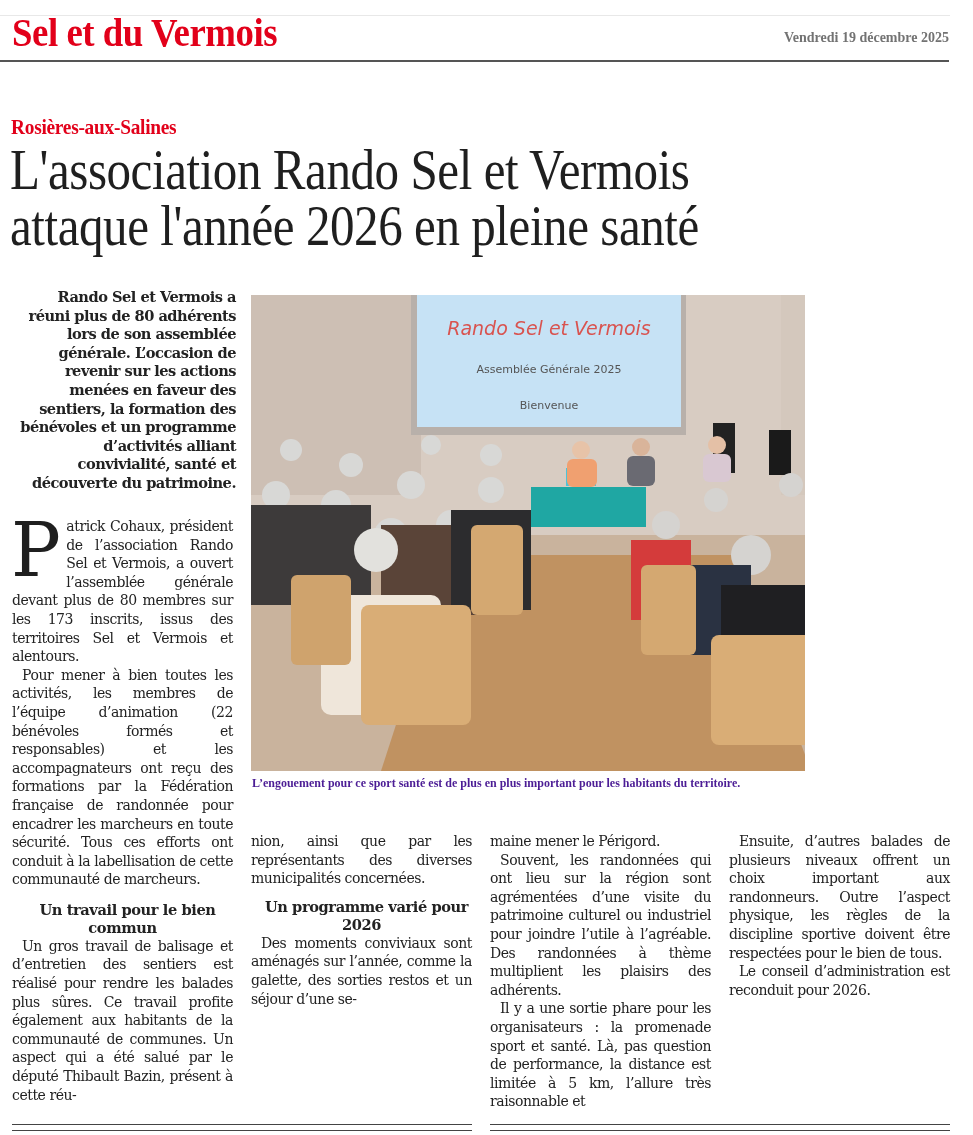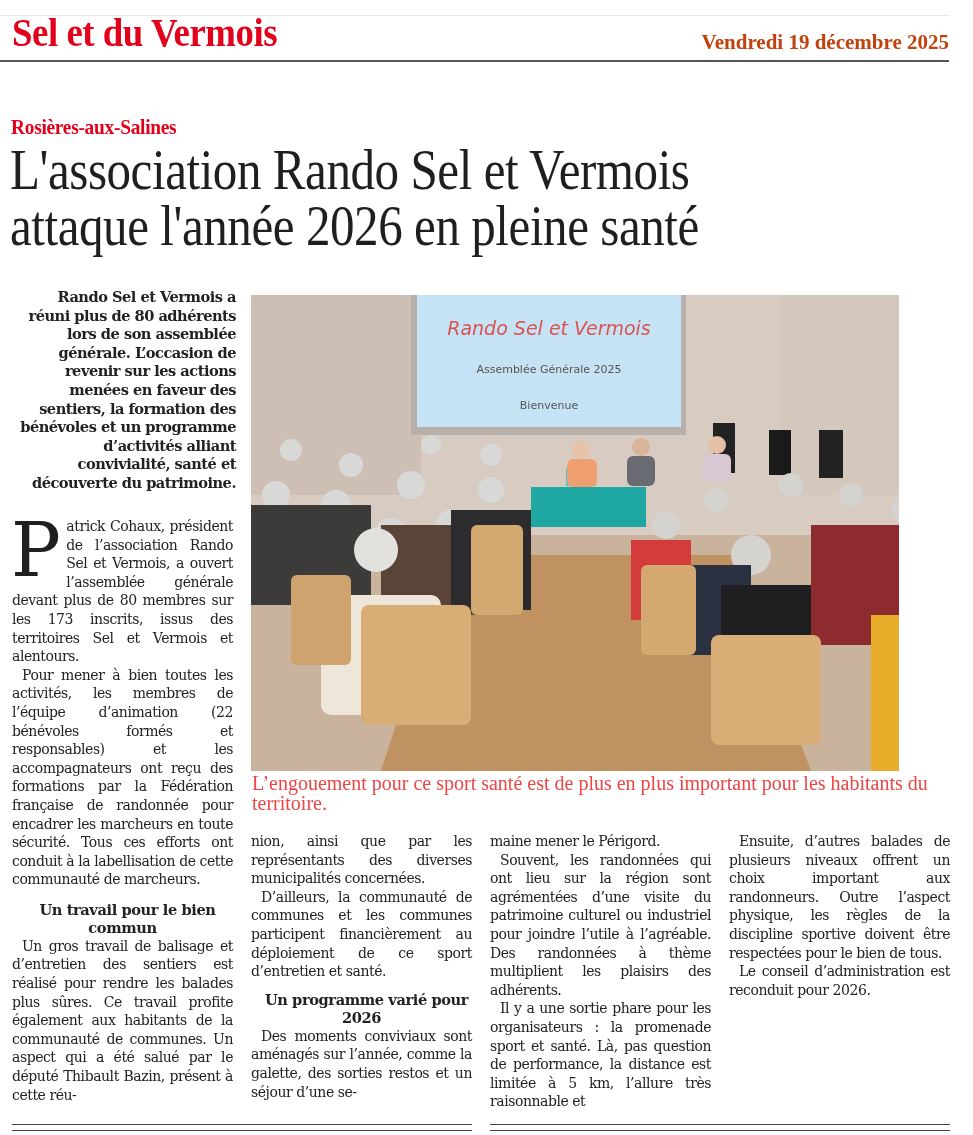--- a/index.html
+++ b/index.html
@@ -1,21 +1,21 @@
 <!DOCTYPE html>
 <html><head>
 <meta charset="utf-8">
 <style>
   html, body { margin: 0; padding: 0; background: #ffffff; }
   body { width: 973px; height: 1135px; position: relative; overflow: hidden; color: #1f1f1f; }
 
   
   .masthead-top-line { position: absolute; left: 0; top: 15px; width: 950px; height: 1px; background: #e8e8e8; }
   .section-title { position: absolute; left: 12px; top: 10px; font-family: "Liberation Serif", serif; font-weight: bold; font-size: 40px; line-height: 46px; color: #e2001a; letter-spacing: -0.5px; transform: scaleX(0.92); transform-origin: left; white-space: nowrap; }
-  .pub-date { position: absolute; right: 24px; top: 30px; font-family: "Liberation Serif", serif; font-weight: bold; font-size: 21px; color: #c2410c; white-space: nowrap; }
+  .pub-date { position: absolute; right: 24px; top: 30px; font-family: "Liberation Serif", serif; font-weight: bold; font-size: 14px; color: #737373; white-space: nowrap; }
   .header-rule { position: absolute; left: 0; top: 60px; width: 949px; height: 2px; background: #555; }
 
   
   .kicker { position: absolute; left: 11px; top: 114px; font-family: "Liberation Serif", serif; font-weight: bold; font-size: 22px; color: #e2001a; transform: scaleX(0.88); transform-origin: left; white-space: nowrap; letter-spacing: -0.3px; }
   .headline { position: absolute; left: 10px; top: 142px; font-family: "Liberation Serif", serif; font-size: 57px; line-height: 56px; color: #1f1f1f; transform: scaleX(0.86); transform-origin: left; white-space: nowrap; letter-spacing: -0.5px; margin: 0; font-weight: normal; }
   .headline span { display: block; }
 
   
   .chapeau { position: absolute; left: 12px; top: 288px; width: 224px; font-family: "DejaVu Serif", serif; font-weight: bold; font-size: 14.6px; line-height: 18.6px; color: #222; letter-spacing: -0.5px; text-align: right; }
 
@@ -25,22 +25,22 @@
   .col p.noindent { text-indent: 0; }
   .col h3 { margin: 0; font-family: "DejaVu Serif", serif; font-weight: bold; font-size: 14.6px; line-height: 18px; text-indent: 10px; text-align: center; letter-spacing: -0.4px; }
   .col1 { left: 12px; top: 517px; width: 221px; }
   .col2 { left: 251px; top: 832px; width: 221px; }
   .col3 { left: 490px; top: 832px; width: 221px; }
   .col4 { left: 729px; top: 832px; width: 221px; }
 
   .dropcap { float: left; font-family: "DejaVu Serif", serif; font-size: 74px; line-height: 58px; margin: 4px 6px 0 -1px; color: #1f1f1f; }
 
   
-  .photo { position: absolute; left: 251px; top: 295px; width: 648px; height: 476px; overflow: hidden; background: #0ea5e9; }
-  .caption { position: absolute; left: 252px; top: 773px; width: 690px; font-family: "Liberation Serif", serif; font-weight: normal; font-size: 20px; line-height: 20px; color: #ef4444; }
+  .photo { position: absolute; left: 251px; top: 295px; width: 554px; height: 476px; overflow: hidden; background: #0ea5e9; }
+  .caption { position: absolute; left: 252px; top: 773px; width: 690px; font-family: "Liberation Serif", serif; font-weight: bold; font-size: 12px; line-height: 20px; color: #4c1d95; }
 
   
   .rule { position: absolute; height: 1px; background: #444; }
 </style>
 </head>
 <body>
 
 <div>
   <div class="masthead-top-line"></div>
   <div class="section-title">Sel et du Vermois</div>
@@ -132,21 +132,20 @@
     <rect x="620" y="320" width="78" height="156" fill="#e8ad2b"></rect>
 
     <rect x="390" y="270" width="55" height="90" rx="6" fill="#d4a871"></rect>
     <rect x="460" y="340" width="110" height="110" rx="8" fill="#d9ad76"></rect>
   </svg>
 </div>
 <div class="caption">L’engouement pour ce sport santé est de plus en plus important pour les habitants du territoire.</div>
 
 <div class="col col2">
   <p class="noindent">nion, ainsi que par les représentants des diverses municipalités concernées.</p>
-  <p>D’ailleurs, la communauté de communes et les communes participent financièrement au déploiement de ce sport d’entretien et santé.</p>
   <h3 style="margin-top:10px">Un programme varié pour 2026</h3>
   <p>Des moments conviviaux sont aménagés sur l’année, comme la galette, des sorties restos et un séjour d’une se-</p>
 </div>
 
 <div class="col col3">
   <p class="noindent">maine mener le Périgord.</p>
   <p>Souvent, les randonnées qui ont lieu sur la région sont agrémentées d’une visite du patrimoine culturel ou industriel pour joindre l’utile à l’agréable. Des randonnées à thème multiplient les plaisirs des adhérents.</p>
   <p>Il y a une sortie phare pour les organisateurs : la promenade sport et santé. Là, pas question de performance, la distance est limitée à 5 km, l’allure très raisonnable et</p>
 </div>
 

